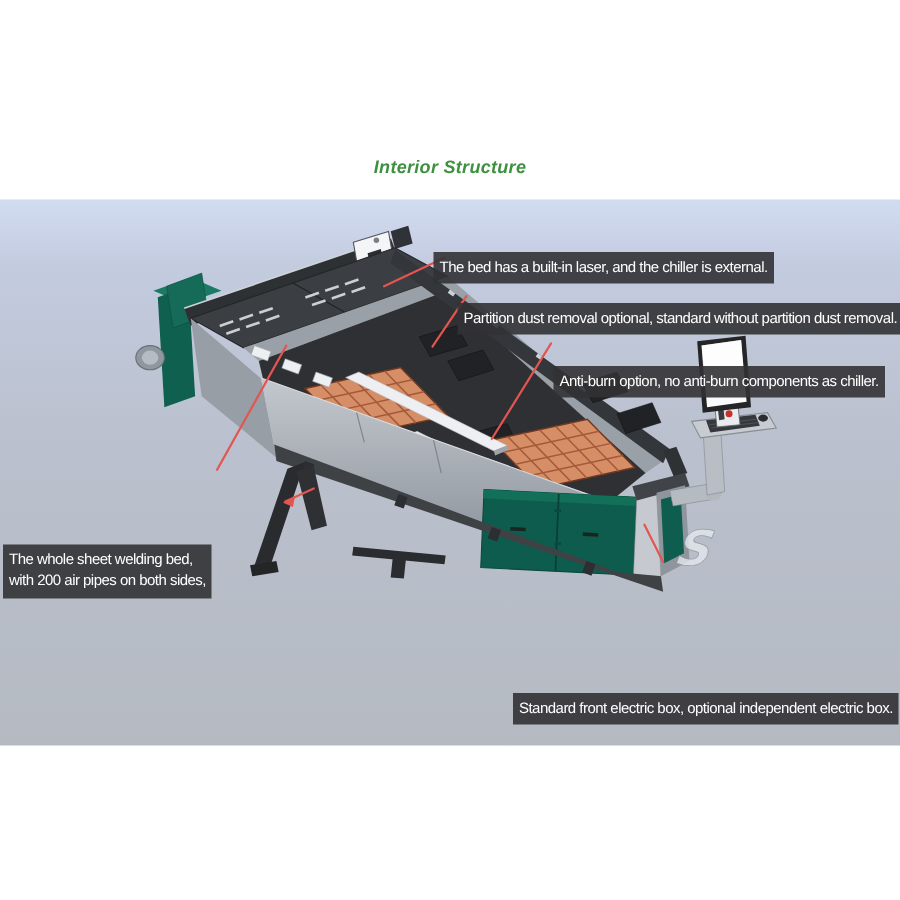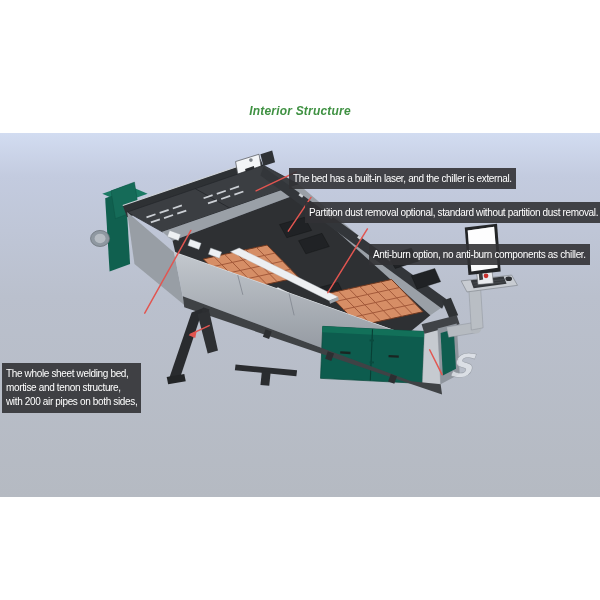--- a/index.html
+++ b/index.html
@@ -190,17 +190,19 @@
       <span>The bed has a built-in laser, and the chiller is external.</span>
     </div>
     <div class="callout" id="c2" style="background: rgba(50, 50, 53, 0.9); color: rgb(255, 255, 255);">
       <span>Partition dust removal optional, standard without partition dust removal.</span>
     </div>
     <div class="callout" id="c3" style="background: rgba(50, 50, 53, 0.9); color: rgb(255, 255, 255);">
       <span>Anti-burn option, no anti-burn components as chiller.</span>
     </div>
     <div class="callout" id="c4" style="background: rgba(50, 50, 53, 0.9); color: rgb(255, 255, 255);">
       <span>The whole sheet welding bed,</span>
-      <span>mortise and tenon structure,</span>
       <span>with 200 air pipes on both sides,</span>
+    </div>
+    <div class="callout" id="c5" style="background: rgba(50, 50, 53, 0.9); color: rgb(255, 255, 255);">
+      <span>Standard front electric box, optional independent electric box.</span>
     </div>
   </div>
 </div>
 
 </body></html>

